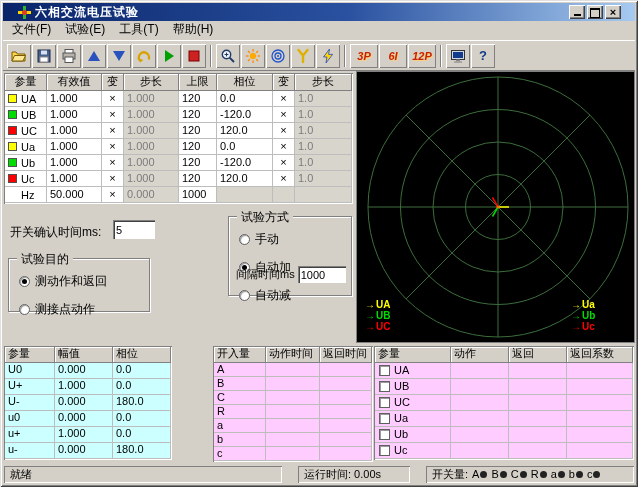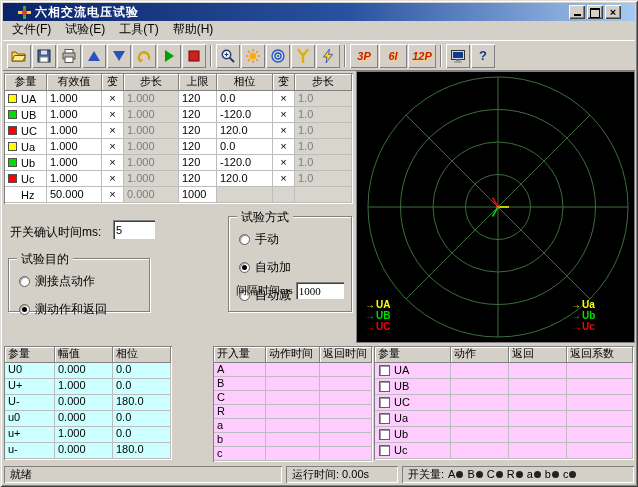--- a/index.html
+++ b/index.html
@@ -48,21 +48,21 @@
   .swatch{display:inline-block;width:9px;height:9px;border:1px solid #505050;flex:none;}
   
   .lbl{position:absolute;font-size:12px;white-space:nowrap;}
   .field{background:#fff;border:none;font-size:11px;padding:1px 3px;font-family:inherit;
     box-shadow:inset 1px 1px 0 #808080,inset 2px 2px 0 #404040,inset -1px -1px 0 #fff;}
   #confirmLabel{left:10px;top:224px;}
   #confirmInput{position:absolute;left:113px;top:220px;width:42px;height:19px;}
   .gb{position:absolute;border:1px solid #808080;box-shadow:inset 1px 1px 0 #fff,1px 1px 0 #fff;}
   .gb-title{position:absolute;top:-8px;left:8px;background:#d4d0c8;padding:0 4px;font-size:12px;white-space:nowrap;}
   .gb-purpose{left:8px;top:258px;width:142px;height:54px;}
-  .gb-mode{left:228px;top:216px;width:124px;height:96px;font-family:Liberation Serif, serif;}
+  .gb-mode{left:228px;top:216px;width:124px;height:80px;}
   .gb-body{padding:14px 0 0 10px;}
   .radio-row{display:flex;align-items:center;gap:5px;margin-bottom:11px;white-space:nowrap;}
   .radio{width:11px;height:11px;border-radius:50%;background:#fff;border:1px solid #606060;flex:none;
     box-shadow:inset 1px 1px 1px #9a9a9a;}
   .radio.on::after{content:"";display:block;width:5px;height:5px;margin:2px;border-radius:50%;background:#000;}
   .interval-row{position:absolute;left:7px;bottom:12px;display:flex;align-items:center;gap:3px;font-size:11px;white-space:nowrap;}
   #intervalInput{width:48px;height:17px;}
   
   .chart{position:absolute;left:357px;top:72px;width:277px;height:270px;background:#000;
     box-shadow:0 0 0 1px #808080;}
@@ -87,21 +87,21 @@
   .ditable .brow{grid-template-columns:52px 54px 1fr;height:14px;}
   .ditable .brow.bhead{height:16px;}
   .ditable .brow:not(.bhead) .bc{background:#ffccff;line-height:12px;}
   .restable{left:374px;top:346px;width:260px;}
   .restable .brow{grid-template-columns:76px 58px 58px 1fr;height:16px;}
   .restable .brow.bhead{height:16px;}
   .restable .brow:not(.bhead) .bc{background:#ffccff;}
   .bc.cbcell{display:flex;align-items:center;gap:4px;padding-left:4px;}
   .cb{width:11px;height:11px;background:#fff;border:1px solid #606060;box-shadow:inset 1px 1px 0 #9a9a9a;flex:none;}
   
-  .statusbar{position:absolute;left:3px;right:3px;bottom:3px;height:20px;display:flex;align-items:center;gap:4px;padding:0 1px;}
+  .statusbar{position:absolute;left:3px;right:3px;bottom:3px;height:20px;display:flex;align-items:center;gap:16px;padding:0 1px;}
   .spanel{height:17px;box-shadow:inset 1px 1px 0 #808080,inset -1px -1px 0 #fff;
     padding:2px 6px;font-size:11px;white-space:nowrap;display:flex;align-items:center;}
   .p1{width:278px;}
   .p2{width:112px;}
   .p3{flex:1;}
   .sw{display:inline-flex;align-items:center;margin-left:4px;}
   .dot{width:7px;height:7px;border-radius:50%;background:#222;display:inline-block;margin-left:1px;}
 </style>
 </head>
 <body>
@@ -351,26 +351,26 @@
   </div>
 
   <span class="lbl" id="confirmLabel">开关确认时间ms:</span>
   <input class="field" id="confirmInput" value="5" style="">
 
   <div class="gb gb-purpose">
     <span class="gb-title">试验目的</span>
     <div class="gb-body">
 
     <div class="radio-row">
+        <span class="radio on"></span>
+        <span>测动作和返回</span>
+      </div>
+        <div class="radio-row">
         <span class="radio"></span>
         <span>测接点动作</span>
-      </div>
-        <div class="radio-row">
-        <span class="radio on"></span>
-        <span>测动作和返回</span>
       </div>
       </div>
   </div>
 
   <div class="gb gb-mode">
     <span class="gb-title">试验方式</span>
     <div class="gb-body">
 
     <div class="radio-row">
         <span class="radio"></span>

